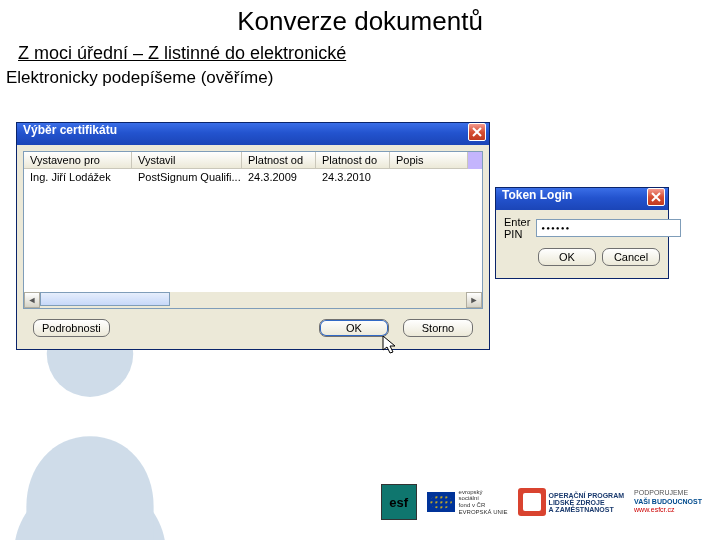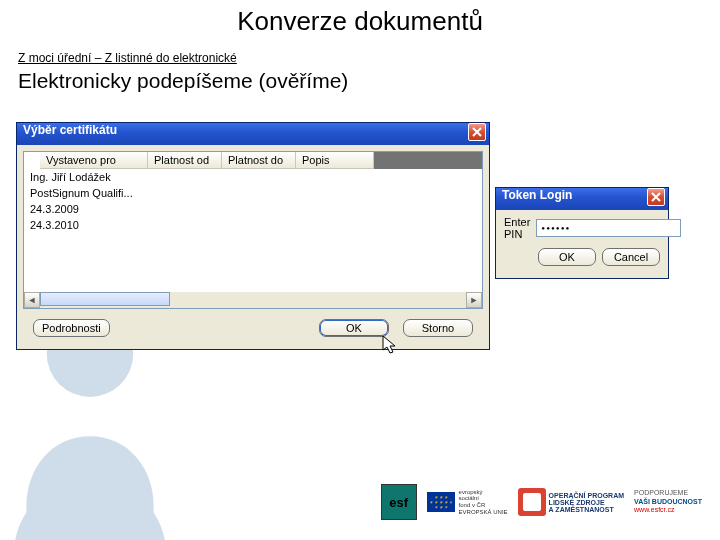--- a/index.html
+++ b/index.html
@@ -10,27 +10,27 @@
     position: relative;
     overflow: hidden;
   }
   .slide-title {
     font-size: 26px;
     text-align: center;
     margin-top: 6px;
     font-weight: normal;
   }
   .slide-sub {
-    font-size: 12px;
+    font-size: 18px;
     text-decoration: underline;
-    margin: 14px 0 4px 18px;
+    margin: 6px 0 4px 18px;
   }
   .slide-line {
-    font-size: 21px;
-    margin: 2px 0 8px 18px;
+    font-size: 17px;
+    margin: 2px 0 8px 6px;
   }
 
   
   .win {
     position: absolute;
     border: 1px solid #0a246a;
     background: #ece9d8;
     font-family: Tahoma, sans-serif;
     font-size: 11px;
   }
@@ -58,30 +58,30 @@
   
   #cert-win { left: 16px; top: 122px; width: 474px; height: 228px; }
   .list {
     background: #fff;
     border: 1px solid #7f9db9;
     margin: 6px;
     height: 158px;
     overflow: hidden;
     position: relative;
   }
-  .list-header { display: flex; background: #737373; margin-left: 16px; }
+  .list-header { display: flex; background: #c4b5fd; }
   .list-header .col {
     border-right: 1px solid #cac7ba;
     border-bottom: 1px solid #cac7ba;
     padding: 2px 6px;
     font-size: 11px;
     white-space: nowrap;
     background: linear-gradient(to bottom,#fff,#ece9d8);
   }
-  .list-row { display: flex; flex-direction: column; }
+  .list-row { display: flex; }
   .list-row .cell {
     padding: 2px 6px;
     font-size: 11px;
     white-space: nowrap;
     overflow: hidden;
   }
   .col0,.cell0{width:108px}
   .col1,.cell1{width:110px}
   .col2,.cell2{width:74px}
   .col3,.cell3{width:74px}
@@ -201,20 +201,21 @@
     <span class="spacer"></span>
     <div class="close-btn">
       <svg viewBox="0 0 10 10">
           <path d="M1 1 L9 9 M9 1 L1 9" stroke="#fff" stroke-width="2"></path>
         </svg>
     </div>
   </div>
   <div class="list">
     <div class="list-header">
       <div class="col col0">Vystaveno pro</div>
+      <div class="col col1">Vystavil</div>
       <div class="col col2">Platnost od</div>
       <div class="col col3">Platnost do</div>
       <div class="col col4">Popis</div>
     </div>
     <div class="list-row">
       <div class="cell cell0">Ing. Jiří Lodážek</div>
       <div class="cell cell1">PostSignum Qualifi...</div>
       <div class="cell cell2">24.3.2009</div>
       <div class="cell cell3">24.3.2010</div>
       <div class="cell cell4"></div>

